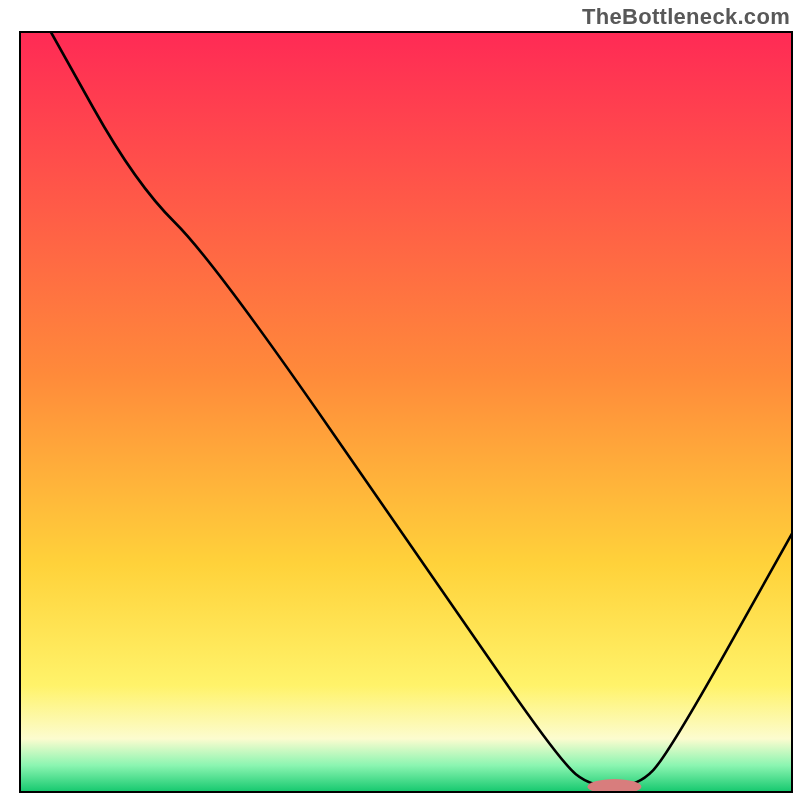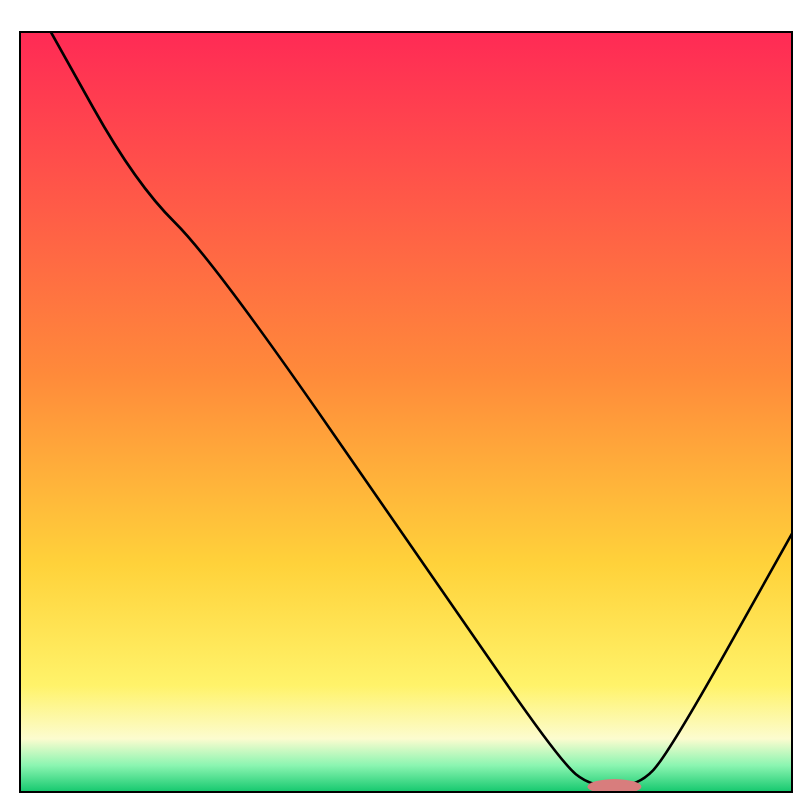--- a/index.html
+++ b/index.html
@@ -32,20 +32,21 @@
     top: 0;
     width: 800px;
     height: 800px;
     display: block;
   }
 </style>
 </head>
 <body>
 
 <div class="stage">
+  <div class="watermark">TheBottleneck.com</div>
 
   <svg class="plot" viewBox="0 0 800 800">
     <defs>
       <linearGradient id="bg-grad" x1="0" y1="0" x2="0" y2="1">
           <stop offset="0%" stop-color="#ff2a55"></stop>
           <stop offset="45%" stop-color="#ff8a3a"></stop>
           <stop offset="70%" stop-color="#ffd23a"></stop>
           <stop offset="86%" stop-color="#fff36a"></stop>
           <stop offset="93%" stop-color="#fcfccf"></stop>
           <stop offset="96.5%" stop-color="#8bf5b1"></stop>

